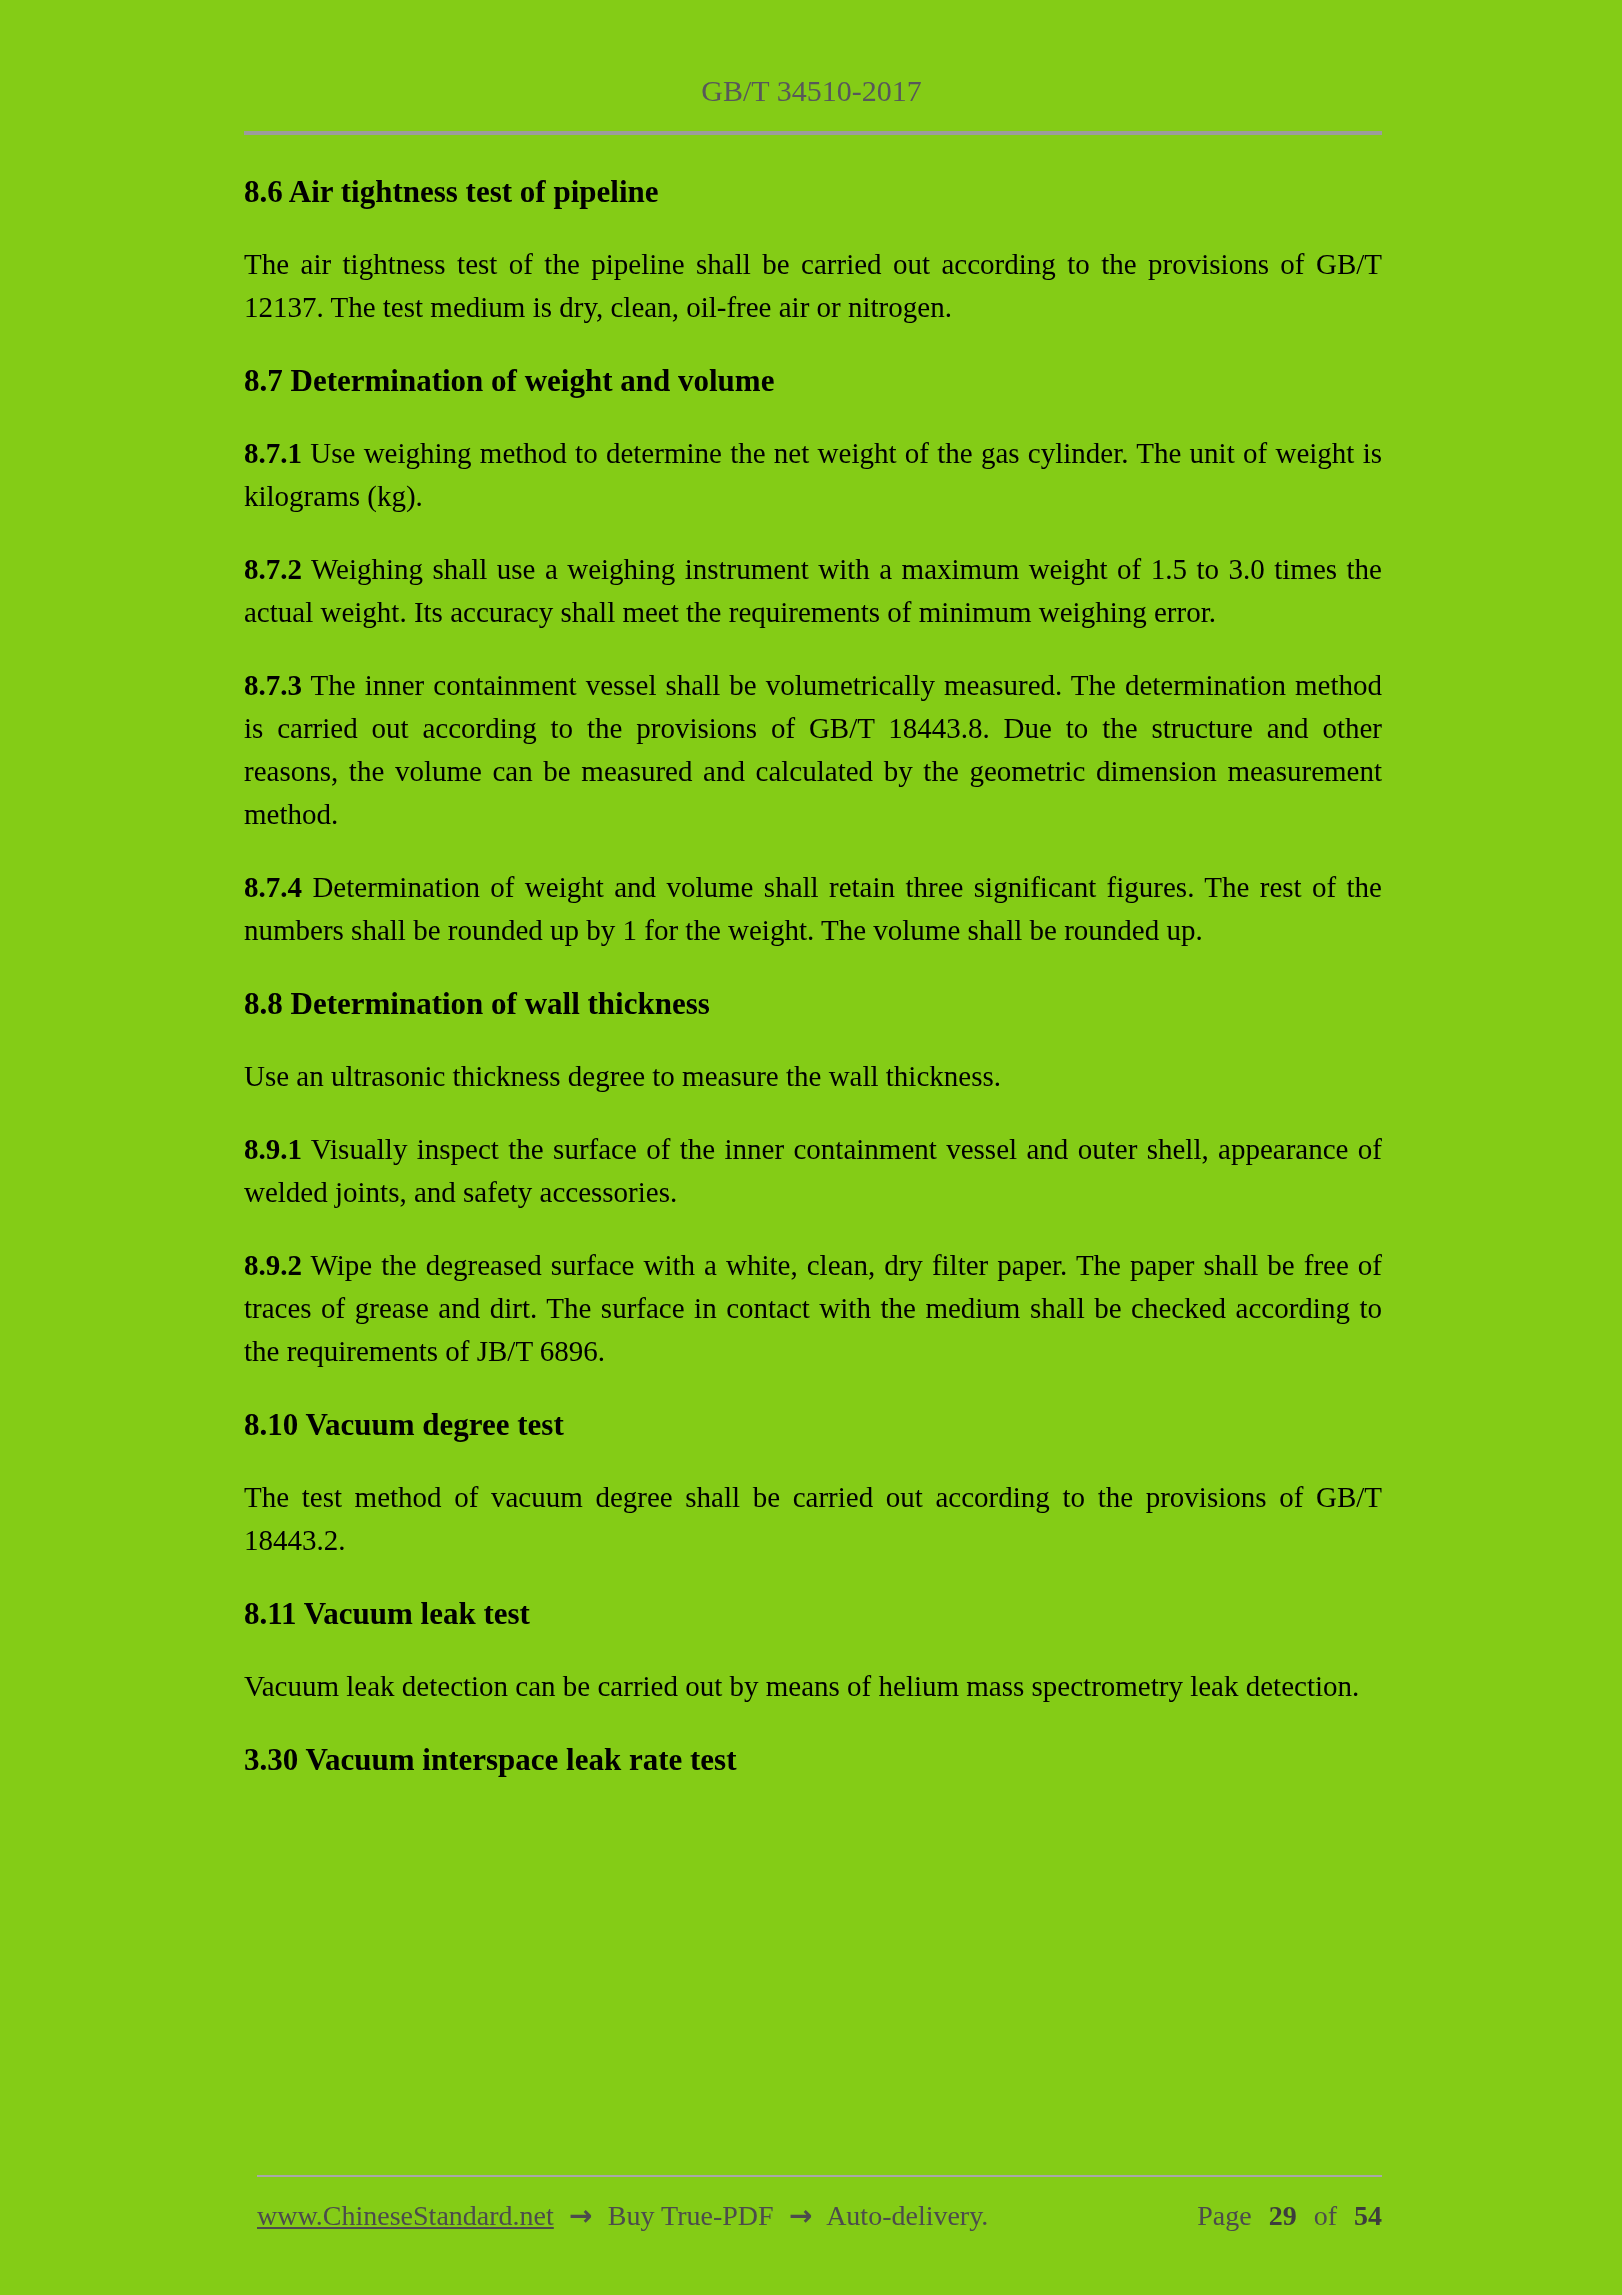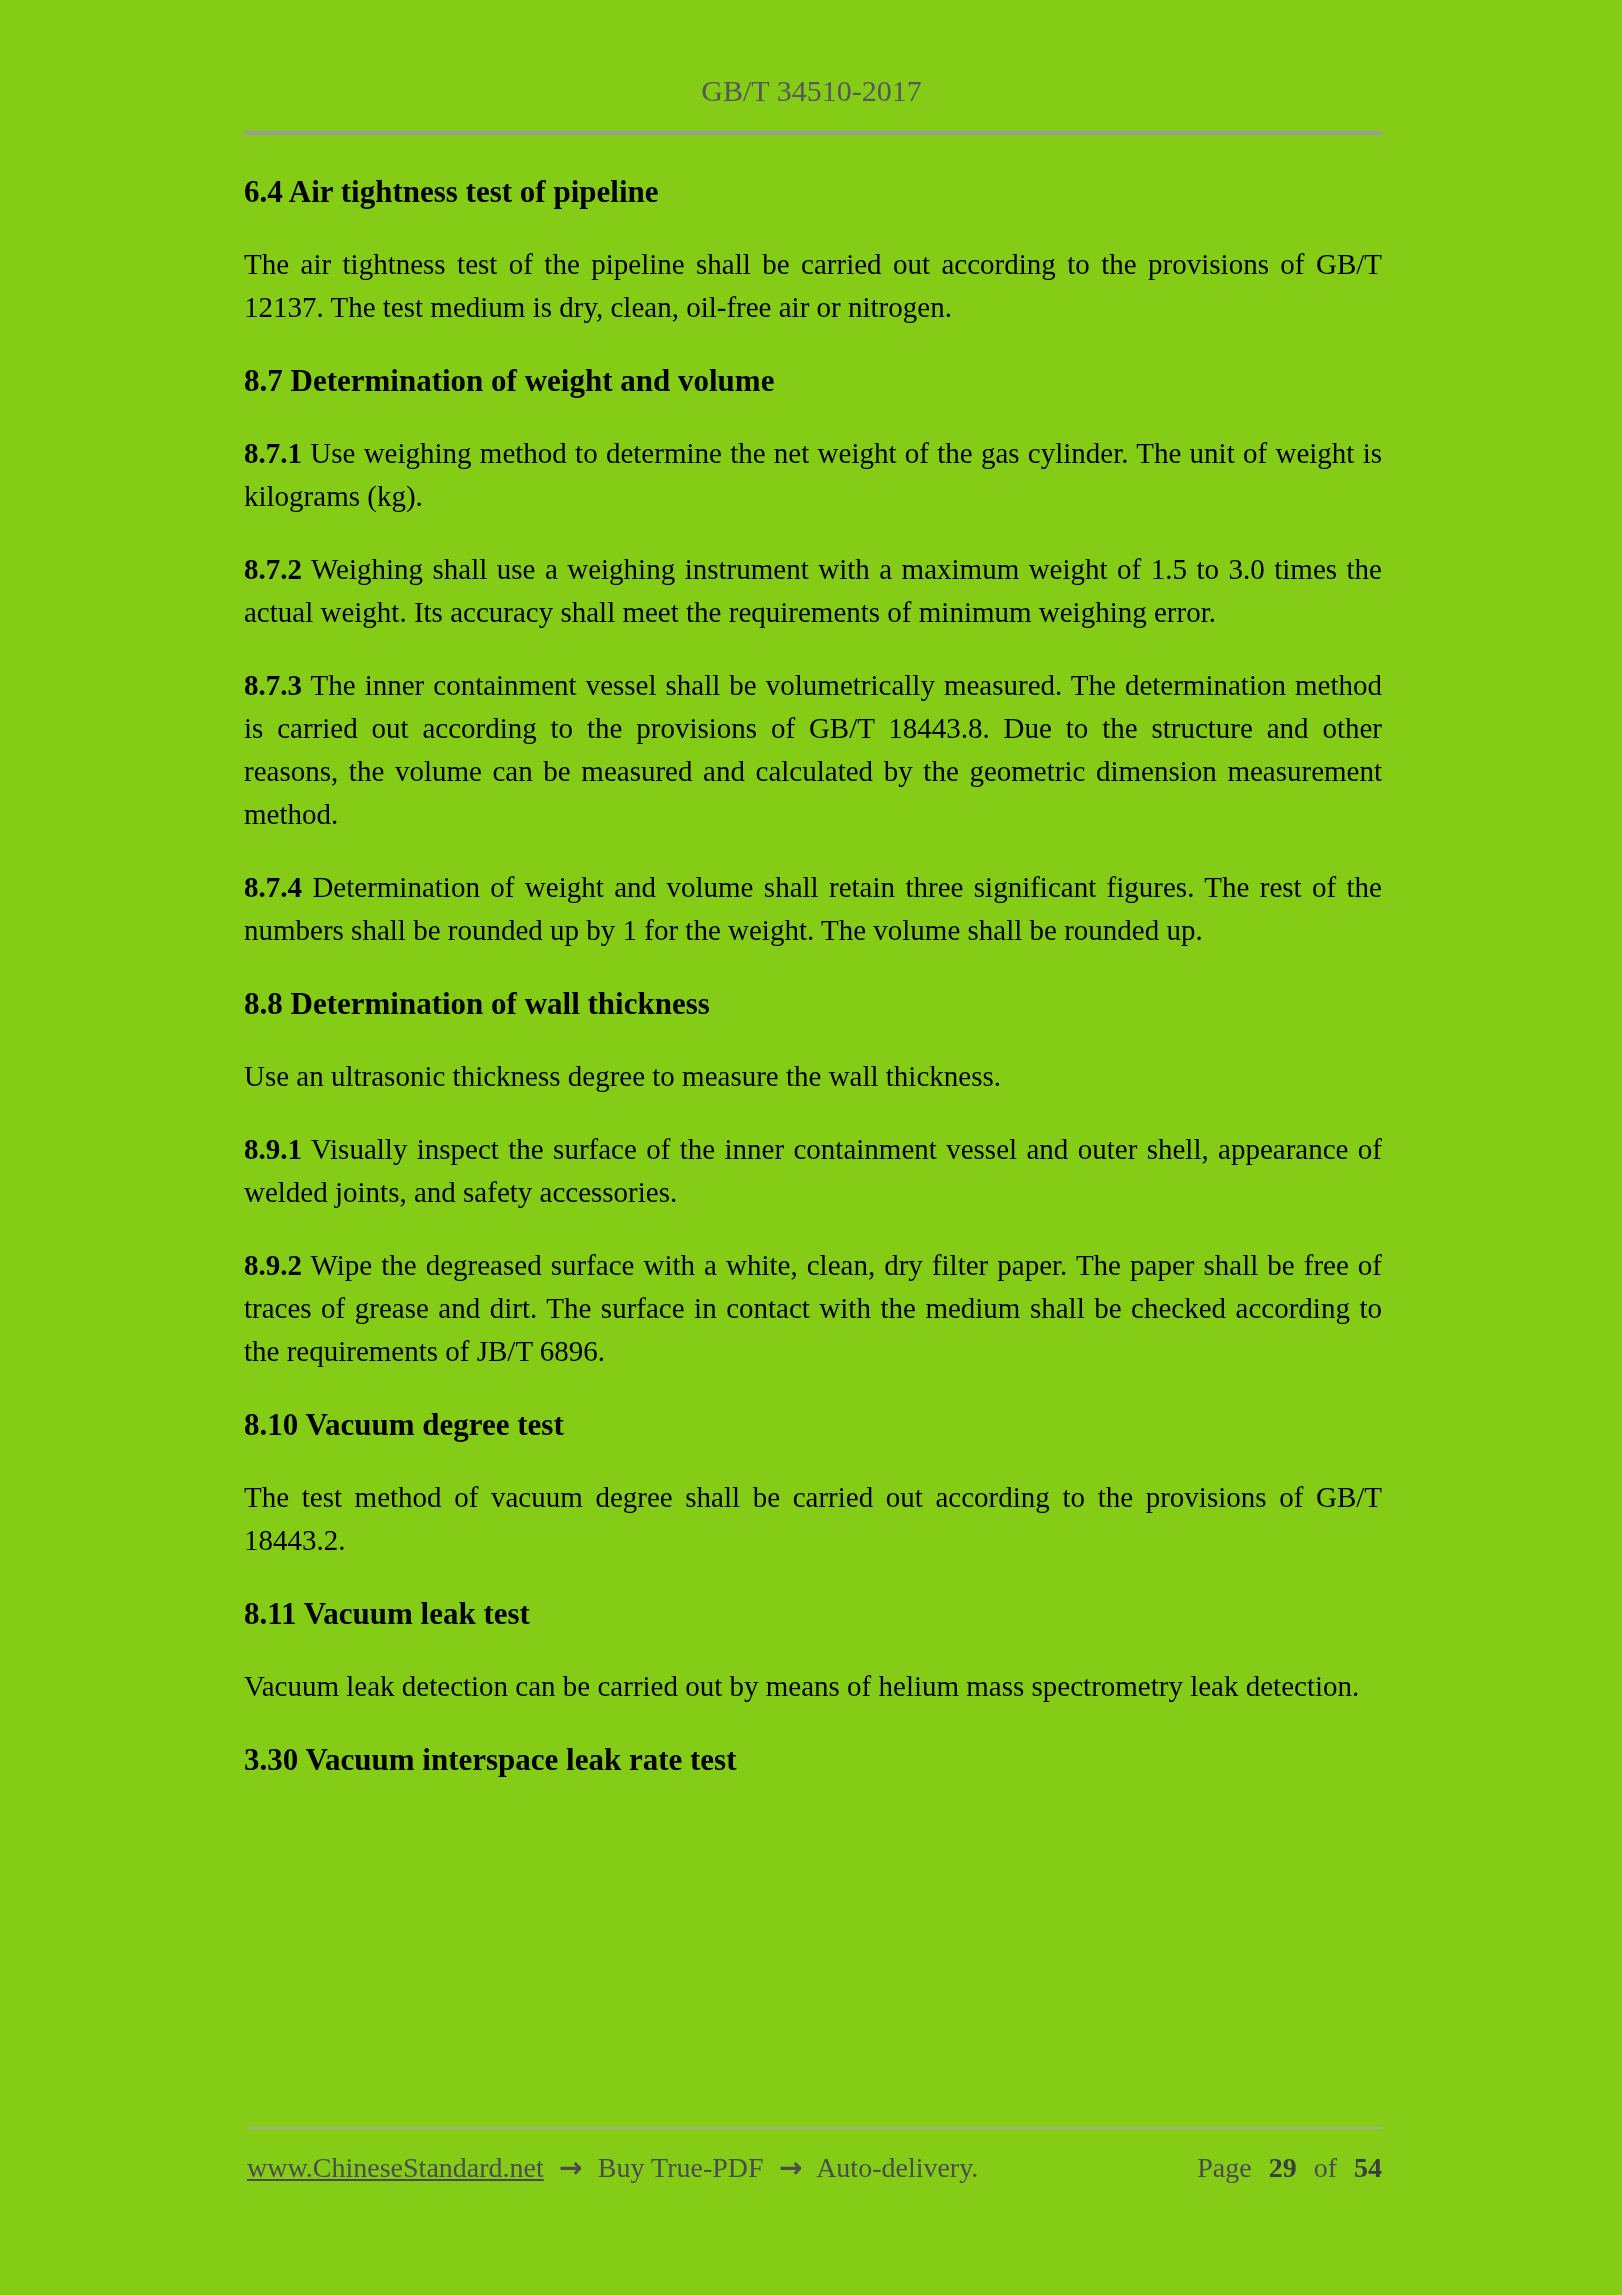--- a/index.html
+++ b/index.html
@@ -40,24 +40,24 @@
     font-size:29px;
     line-height:43px;
     margin:30px 0;
     text-align:justify;
     text-align-last:left;
   }
   .content p b{font-weight:bold;}
   
   footer{
     position:absolute;
-    left:247px;
+    left:257px;
     right:241px;
     bottom:0;
-    height:168px;
+    height:120px;
   }
   .footer-rule{
     border:none;
     border-top:2.5px solid #a8a8a8;
     margin:0;
   }
   .footer-row{
     display:flex;
     justify-content:space-between;
     align-items:baseline;
@@ -83,21 +83,21 @@
 <body>
 
 <div class="page">
 
   <header>
     <div class="std-code">GB/T 34510-2017</div>
     <hr class="header-rule">
   </header>
 
   <main class="content" id="content">
-      <h2>6.4 Air tightness test of pipeline</h2>
+      <h2>8.6 Air tightness test of pipeline</h2>
       <p>The air tightness test of the pipeline shall be carried out according to the provisions of GB/T 12137. The test medium is dry, clean, oil-free air or nitrogen.</p>
       <h2>8.7 Determination of weight and volume</h2>
       <p><b>8.7.1</b> Use weighing method to determine the net weight of the gas cylinder. The unit of weight is kilograms (kg).</p>
       <p><b>8.7.2</b> Weighing shall use a weighing instrument with a maximum weight of 1.5 to 3.0 times the actual weight. Its accuracy shall meet the requirements of minimum weighing error.</p>
       <p><b>8.7.3</b> The inner containment vessel shall be volumetrically measured. The determination method is carried out according to the provisions of GB/T 18443.8. Due to the structure and other reasons, the volume can be measured and calculated by the geometric dimension measurement method.</p>
       <p><b>8.7.4</b> Determination of weight and volume shall retain three significant figures. The rest of the numbers shall be rounded up by 1 for the weight. The volume shall be rounded up.</p>
       <h2>8.8 Determination of wall thickness</h2>
       <p>Use an ultrasonic thickness degree to measure the wall thickness.</p>
       <p><b>8.9.1</b> Visually inspect the surface of the inner containment vessel and outer shell, appearance of welded joints, and safety accessories.</p>
       <p><b>8.9.2</b> Wipe the degreased surface with a white, clean, dry filter paper. The paper shall be free of traces of grease and dirt. The surface in contact with the medium shall be checked according to the requirements of JB/T 6896.</p>

